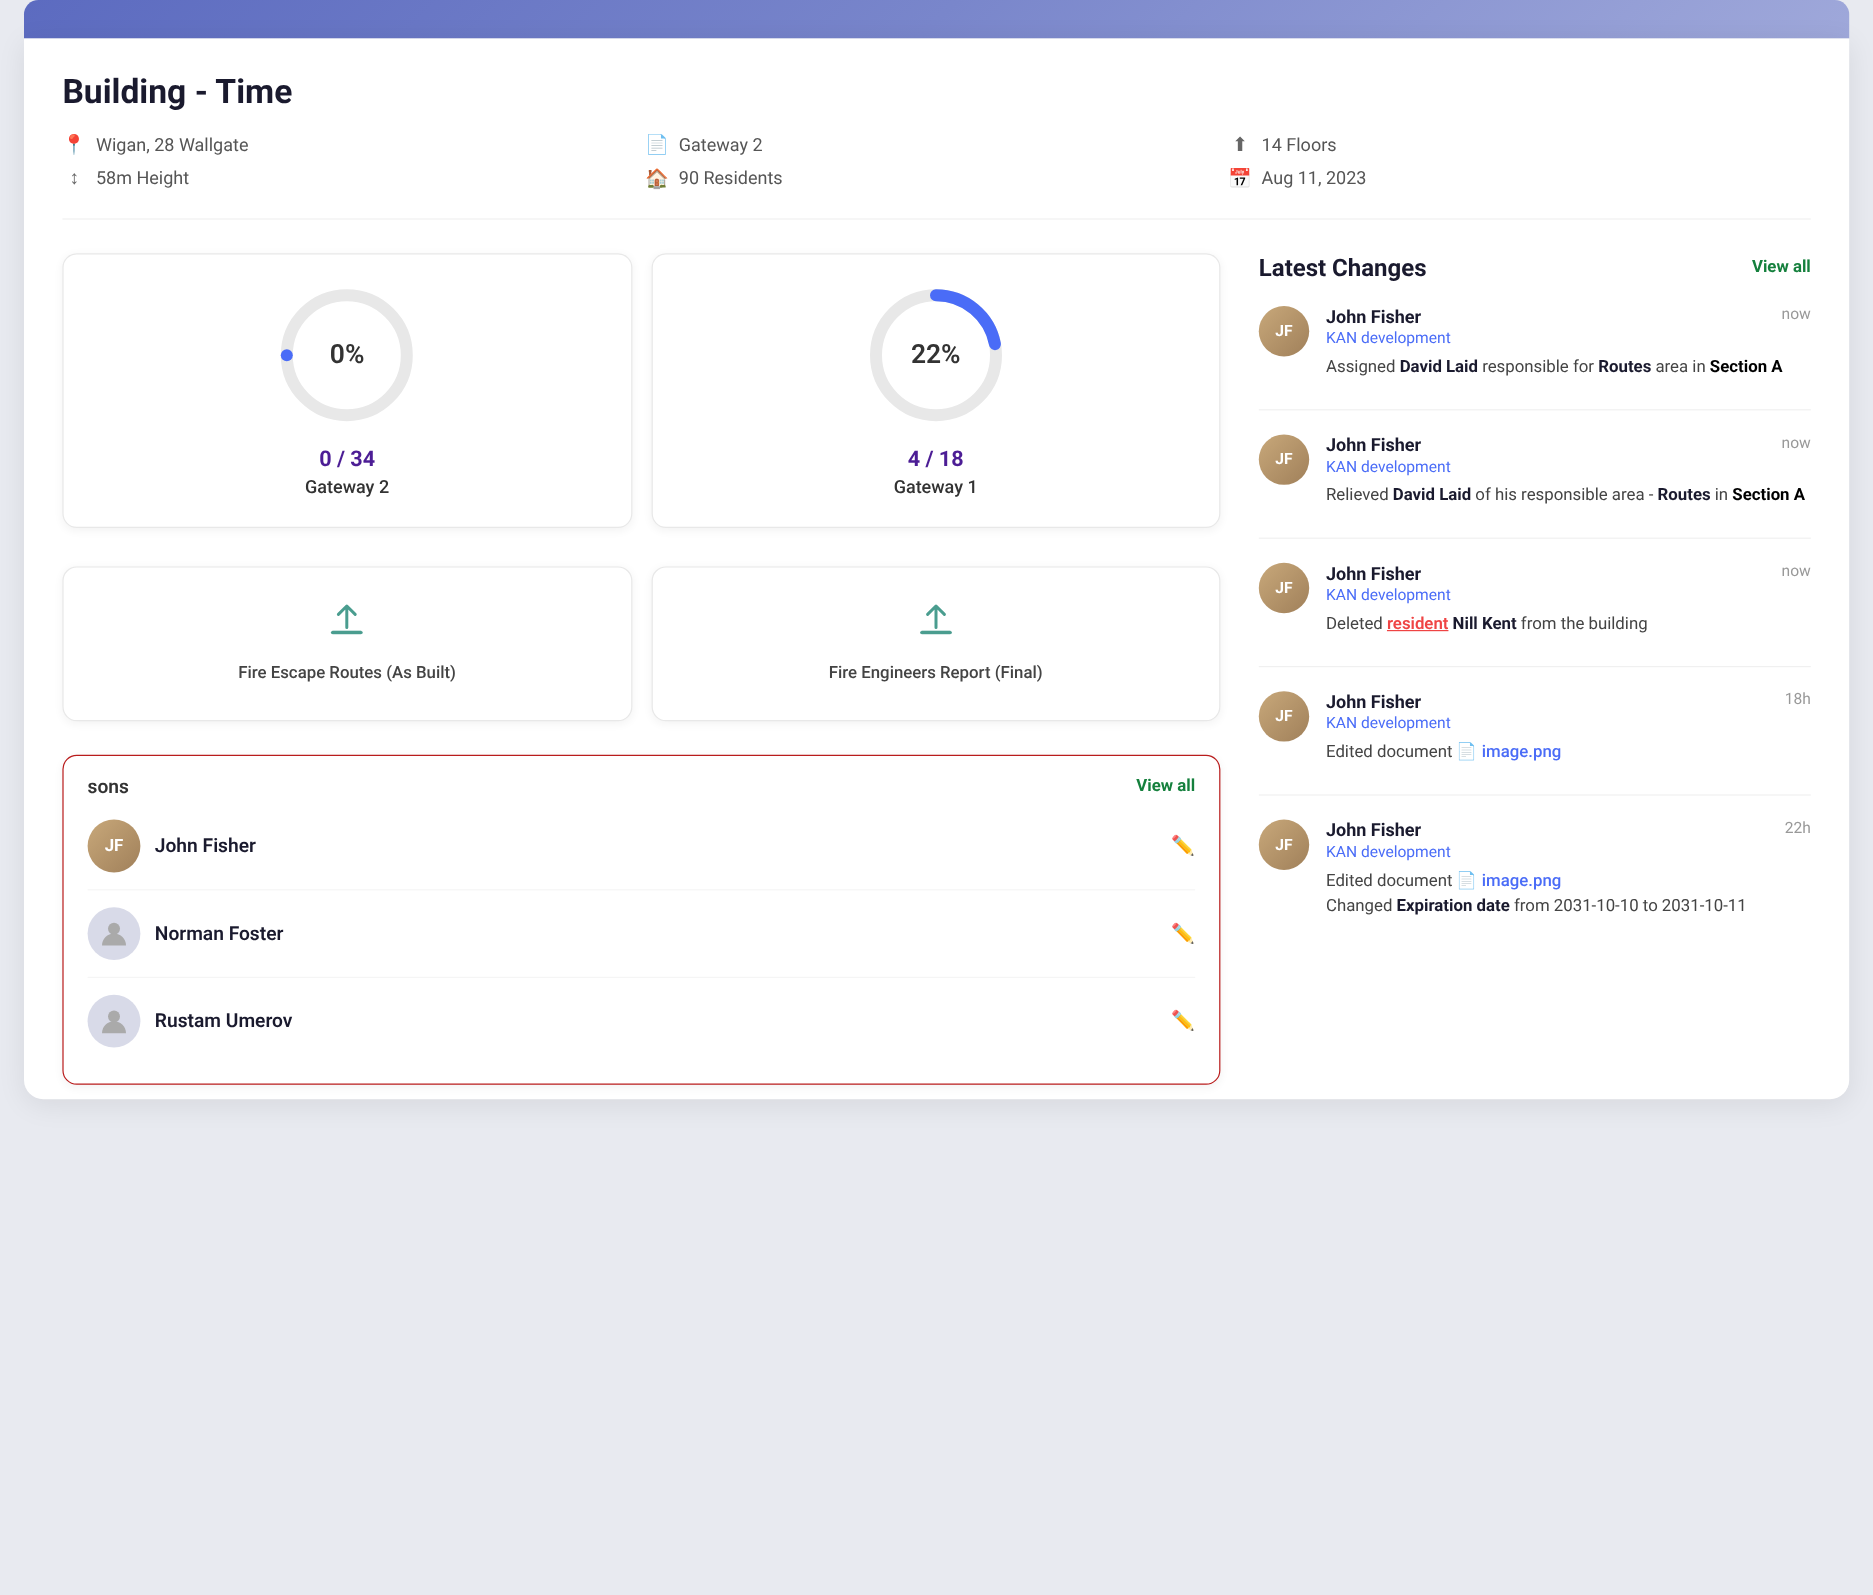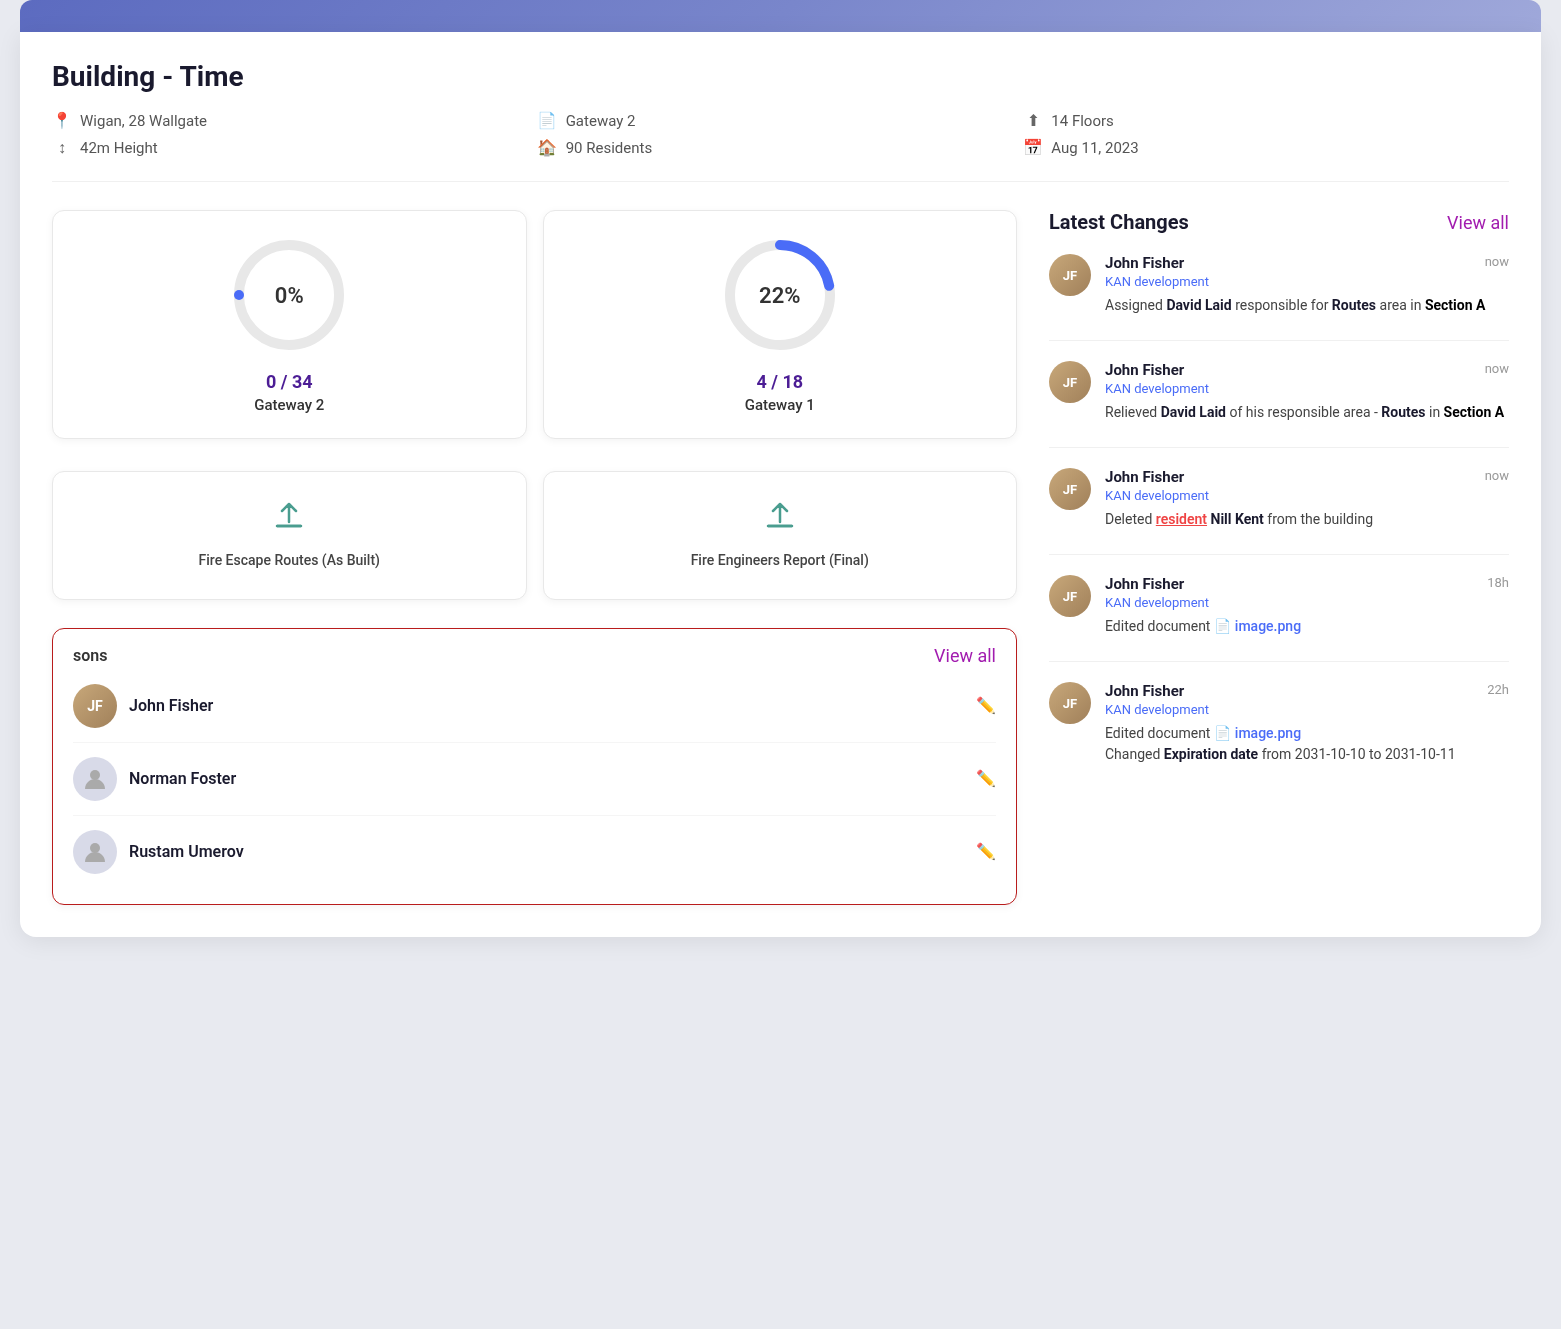--- a/index.html
+++ b/index.html
@@ -14,21 +14,21 @@
       height: 32px;
       background: linear-gradient(135deg, #5c6bc0 0%, #7986cb 50%, #9fa8da 100%);
       border-radius: 12px 12px 0 0;
       margin: 0 20px;
     }
 
     .main-container {
       background: #fff;
       margin: 0 20px;
       border-radius: 0 0 16px 16px;
-      padding: 28px 32px 32px;
+      padding: 28px 32px 12px;
       box-shadow: 0 4px 24px rgba(0,0,0,0.08);
     }
 
     .building-title {
       font-size: 28px;
       font-weight: 700;
       color: #1a1a2e;
       margin-bottom: 18px;
     }
 
@@ -174,24 +174,24 @@
       margin-bottom: 4px;
     }
 
     .persons-title {
       font-size: 16px;
       font-weight: 600;
       color: #333;
     }
 
     .view-all-link {
-      color: #a21caf;
-      font-size: 18px;
+      color: #15803d;
+      font-size: 14px;
       cursor: pointer;
-      font-weight: 400;
+      font-weight: 700;
     }
 
     .person-row {
       display: flex;
       align-items: center;
       gap: 12px;
       padding: 14px 0;
       border-bottom: 1px solid #f5f5f5;
     }
 
@@ -360,21 +360,21 @@
     <div class="meta-item">
       <span class="meta-icon">📄</span>
       <span>Gateway 2</span>
     </div>
     <div class="meta-item">
       <span class="meta-icon">⬆</span>
       <span>14 Floors</span>
     </div>
     <div class="meta-item">
       <span class="meta-icon">↕</span>
-      <span>42m Height</span>
+      <span>58m Height</span>
     </div>
     <div class="meta-item">
       <span class="meta-icon">🏠</span>
       <span>90 Residents</span>
     </div>
     <div class="meta-item">
       <span class="meta-icon">📅</span>
       <span>Aug 11, 2023</span>
     </div>
   </div>

